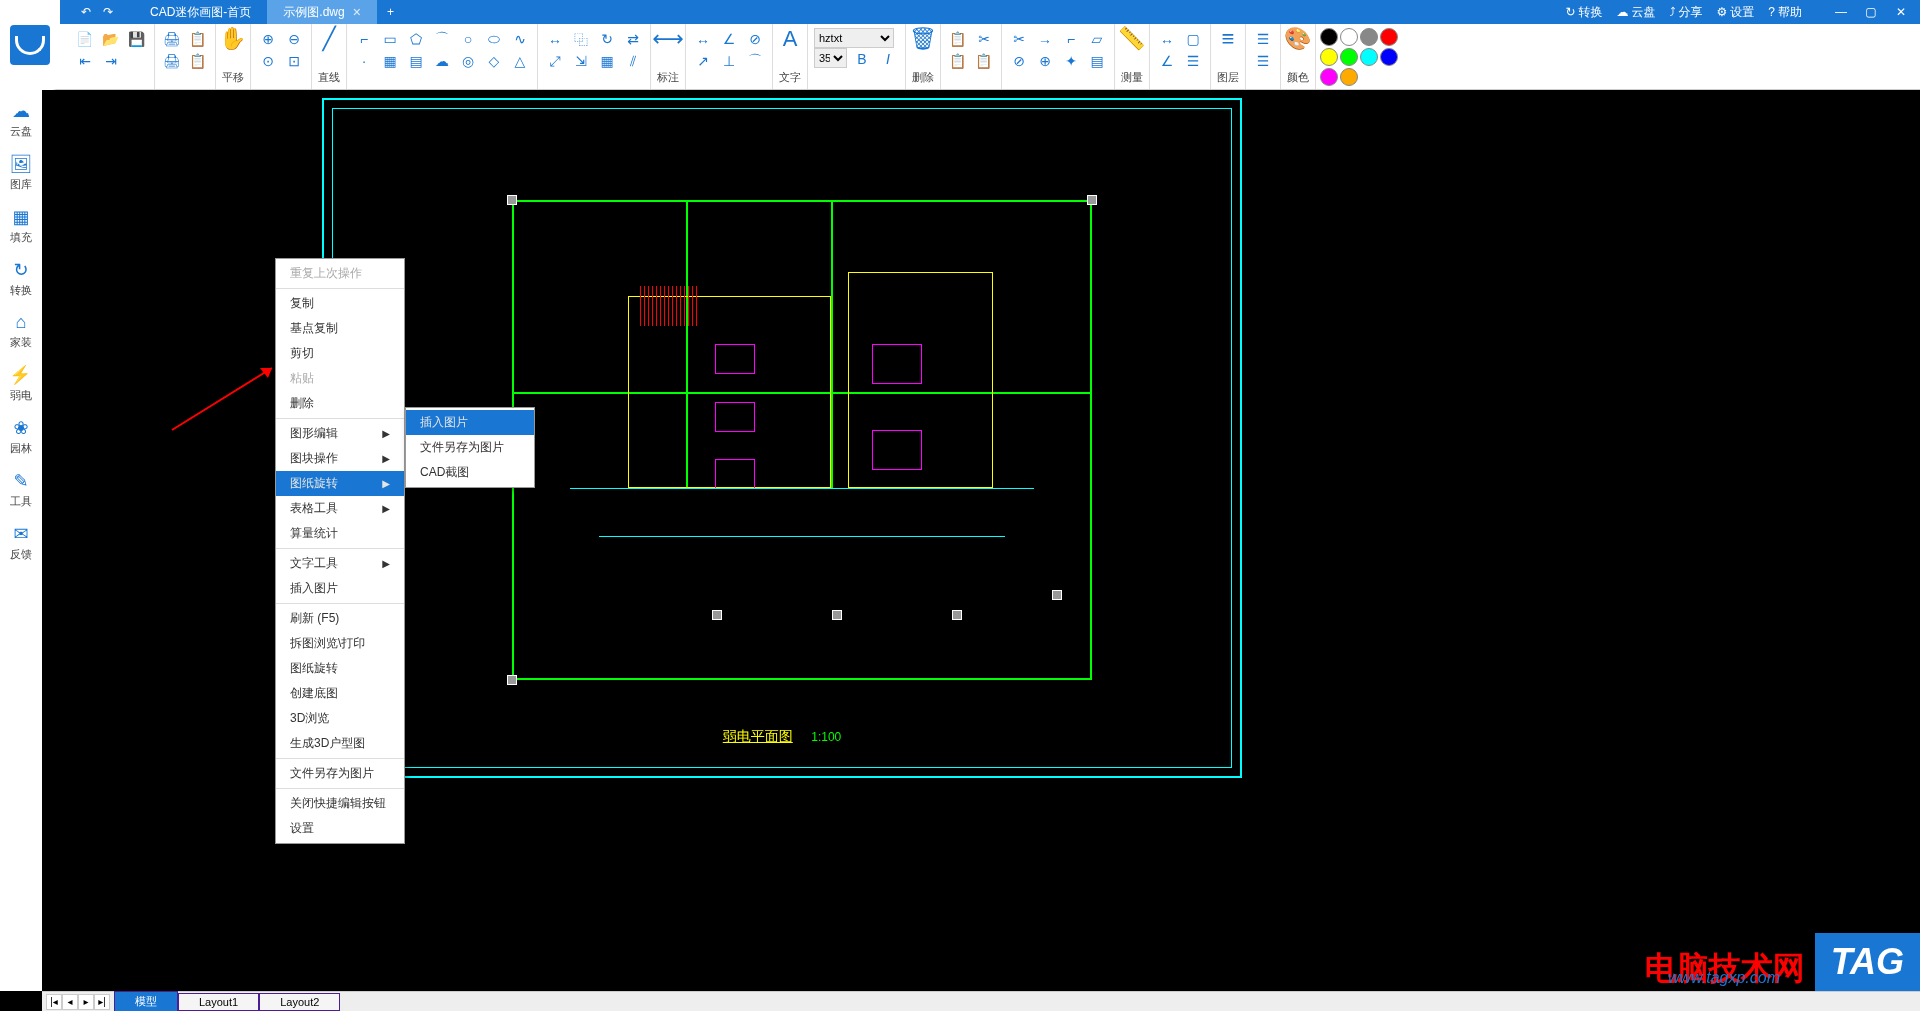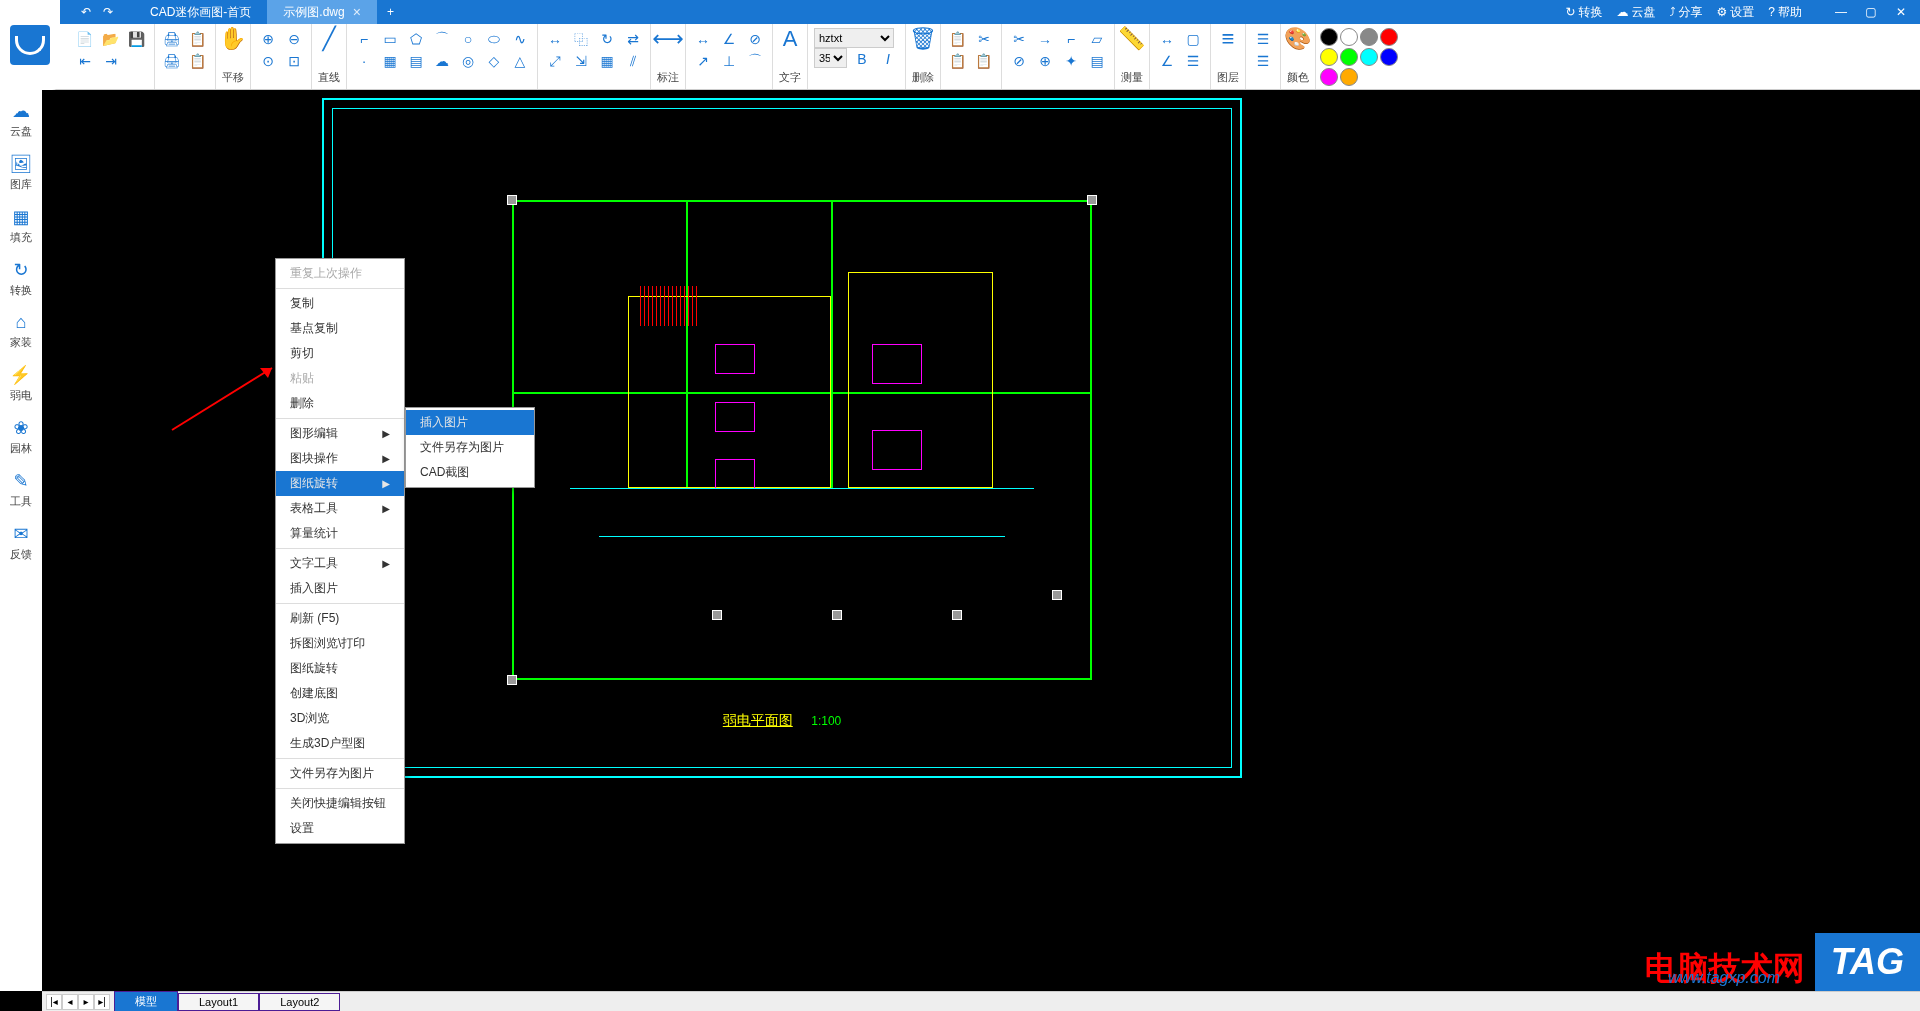--- a/index.html
+++ b/index.html
@@ -40,21 +40,21 @@
 .inner-frame{position:absolute;left:8px;top:8px;right:8px;bottom:8px;border:1px solid #0ff}
 .building{position:absolute;left:470px;top:110px;width:580px;height:480px}
 .wall{position:absolute;background:#0f0}
 .wall.h{height:2px}
 .wall.v{width:2px}
 .room{position:absolute;border:1px solid #ff0}
 .elev{position:absolute;border:1px solid #f0f}
 .stair{position:absolute;background:repeating-linear-gradient(90deg,#f00 0,#f00 1px,transparent 1px,transparent 4px)}
 .cyan-line{position:absolute;background:#0ff}
 .handle{position:absolute;width:10px;height:10px;background:#999;border:1px solid #fff}
-.dwg-title{position:absolute;bottom:46px;left:50%;transform:translateX(-50%);text-align:right}
+.dwg-title{position:absolute;bottom:30px;left:50%;transform:translateX(-50%);text-align:right}
 .dwg-title .t1{color:#ff0;font-size:14px;text-decoration:underline;display:inline-block;margin-right:14px}
 .dwg-title .t2{color:#0f0;font-size:12px}
 .ctx{position:absolute;background:#fff;border:1px solid #999;box-shadow:2px 2px 6px rgba(0,0,0,0.3);font-size:12px;z-index:100;min-width:130px;padding:2px 0}
 .ctx .ci{padding:4px 14px;cursor:pointer;display:flex;justify-content:space-between;align-items:center;color:#333}
 .ctx .ci:hover,.ctx .ci.hl{background:#1976d2;color:#e5e5e5}
 .ctx .ci.dis{color:#aaa}
 .ctx .sep{height:1px;background:#ddd;margin:2px 0}
 .ctx .arr{font-size:10px}
 .arrow-red{position:absolute;z-index:99}
 .statusbar{position:absolute;bottom:0;left:42px;right:0;height:20px;background:#eee;display:flex;align-items:center;font-size:11px;border-top:1px solid #ccc}

